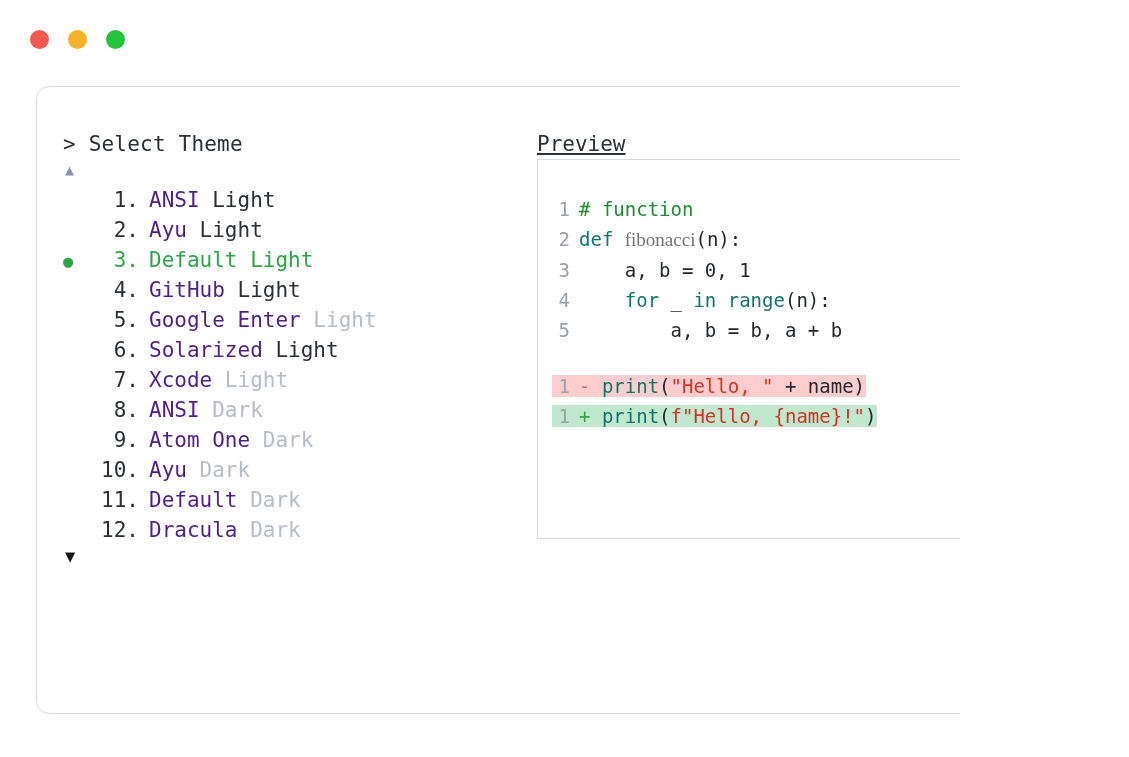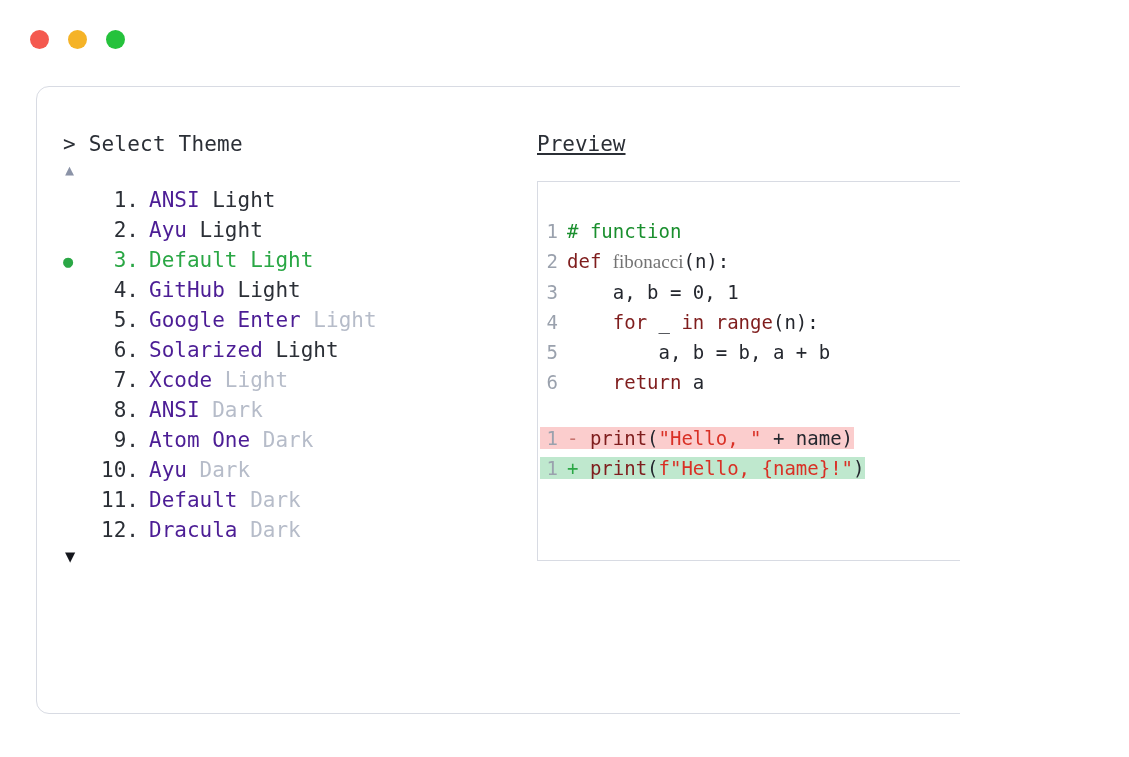--- a/index.html
+++ b/index.html
@@ -101,42 +101,41 @@
     width: 530px;
   }
   .preview-label {
     font-size: 21px;
     line-height: 30px;
     color: #2b2f36;
     white-space: pre;
     text-decoration: underline;
   }
   .preview-panel {
-    margin-top: 22px;
     width: 526px;
     height: 380px;
     border: 1.5px solid #d8dbe3;
     background: #ffffff;
-    padding: 34px 0 0 2px;
+    padding: 34px 0 0 14px;
   }
   .code-line {
     font-size: 19px;
     line-height: 30px;
     white-space: pre;
     color: #24272e;
   }
   .lnum {
     color: #9aa1ad;
     display: inline-block;
     width: 18px;
     text-align: right;
     margin-right: 9px;
   }
   .tok-comment { color: #1a8f2e; }
-  .tok-kw      { color: #7f1d1d; }
+  .tok-kw      { color: #0f766e; }
   .tok-fn      { color: #737373; font-family: Liberation Serif, serif; }
   .tok-str     { color: #d93025; }
   .tok-plain   { color: #24272e; }
   .blank-line { height: 26px; }
 
   .diff-line { font-size: 19px; line-height: 30px; white-space: pre; }
   .diff-body { padding-right: 1px; }
   .diff-del .diff-body { background: #fbcdcd; }
   .diff-add .diff-body { background: #bfe8ce; }
   .diff-sign-del { color: #c9736f; }
@@ -191,21 +190,20 @@
 
     <div class="right-col">
       <div class="preview-label">Preview</div>
       <div class="preview-panel">
         <div>
             <div class="code-line"><span class="lnum">1</span><span class="tok-comment"># function</span></div>
             <div class="code-line"><span class="lnum">2</span><span class="tok-kw">def </span><span class="tok-fn">fibonacci</span><span class="tok-plain">(n):</span></div>
             <div class="code-line"><span class="lnum">3</span><span class="tok-plain">    a, b = 0, 1</span></div>
             <div class="code-line"><span class="lnum">4</span><span class="tok-plain">    </span><span class="tok-kw">for</span><span class="tok-plain"> _ </span><span class="tok-kw">in range</span><span class="tok-plain">(n):</span></div>
             <div class="code-line"><span class="lnum">5</span><span class="tok-plain">        a, b = b, a + b</span></div>
-            <div class="code-line"><span class="lnum">6</span><span class="tok-plain">    </span><span class="tok-kw">return</span><span class="tok-plain"> a</span></div>
           </div>
         <div class="blank-line"></div>
         <div>
             <div class="diff-line diff-del"><span class="diff-body"><span class="lnum">1</span><span class="diff-sign-del">- </span><span class="tok-kw">print</span><span class="tok-plain">(</span><span class="tok-str">"Hello, "</span><span class="tok-plain"> + name)</span></span></div>
             <div class="diff-line diff-add"><span class="diff-body"><span class="lnum">1</span><span class="diff-sign-add">+ </span><span class="tok-kw">print</span><span class="tok-plain">(</span><span class="tok-str">f"Hello, {name}!"</span><span class="tok-plain">)</span></span></div>
           </div>
       </div>
     </div>
 
 

